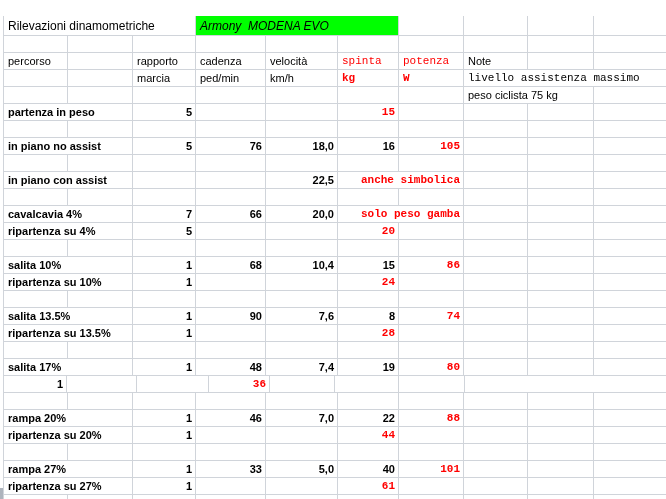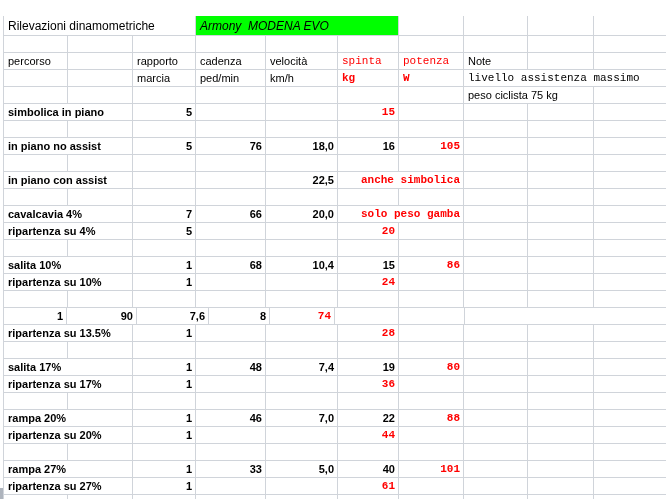--- a/index.html
+++ b/index.html
@@ -88,21 +88,21 @@
       <div class="c w3"></div>
       <div class="c w4"></div>
       <div class="c w5"></div>
       <div class="c w6"></div>
       <div class="c w7"></div>
     <div class="c hi hdr">peso ciclista 75 kg</div>
     <div class="c w10"></div>
   </div>
 
   <div class="r">
-    <div class="c lab">simbolica in piano</div>
+    <div class="c lab">partenza in peso</div>
     <div class="c w3 num">5</div>
     <div class="c w4 num"></div>
     <div class="c w5 num"></div>
     <div class="c w6 num red">15</div>
     <div class="c w7 num red"></div>
     <div class="c w8"></div>
       <div class="c w9"></div>
       <div class="c w10"></div>
   </div>
 
@@ -235,20 +235,21 @@
       <div class="c w4"></div>
       <div class="c w5"></div>
       <div class="c w6"></div>
       <div class="c w7"></div>
       <div class="c w8"></div>
       <div class="c w9"></div>
       <div class="c w10"></div>
     </div>
 
   <div class="r">
+    <div class="c lab">salita 13.5%</div>
     <div class="c w3 num">1</div>
     <div class="c w4 num">90</div>
     <div class="c w5 num">7,6</div>
     <div class="c w6 num">8</div>
     <div class="c w7 num red">74</div>
     <div class="c w8"></div>
       <div class="c w9"></div>
       <div class="c w10"></div>
   </div>
 
@@ -283,21 +284,20 @@
     <div class="c w4 num">48</div>
     <div class="c w5 num">7,4</div>
     <div class="c w6 num">19</div>
     <div class="c w7 num red">80</div>
     <div class="c w8"></div>
       <div class="c w9"></div>
       <div class="c w10"></div>
   </div>
 
   <div class="r">
-    <div class="c lab">ripartenza su 17%</div>
     <div class="c w3 num">1</div>
     <div class="c w4 num"></div>
     <div class="c w5 num"></div>
     <div class="c w6 num red">36</div>
     <div class="c w7 num red"></div>
     <div class="c w8"></div>
       <div class="c w9"></div>
       <div class="c w10"></div>
   </div>
 

